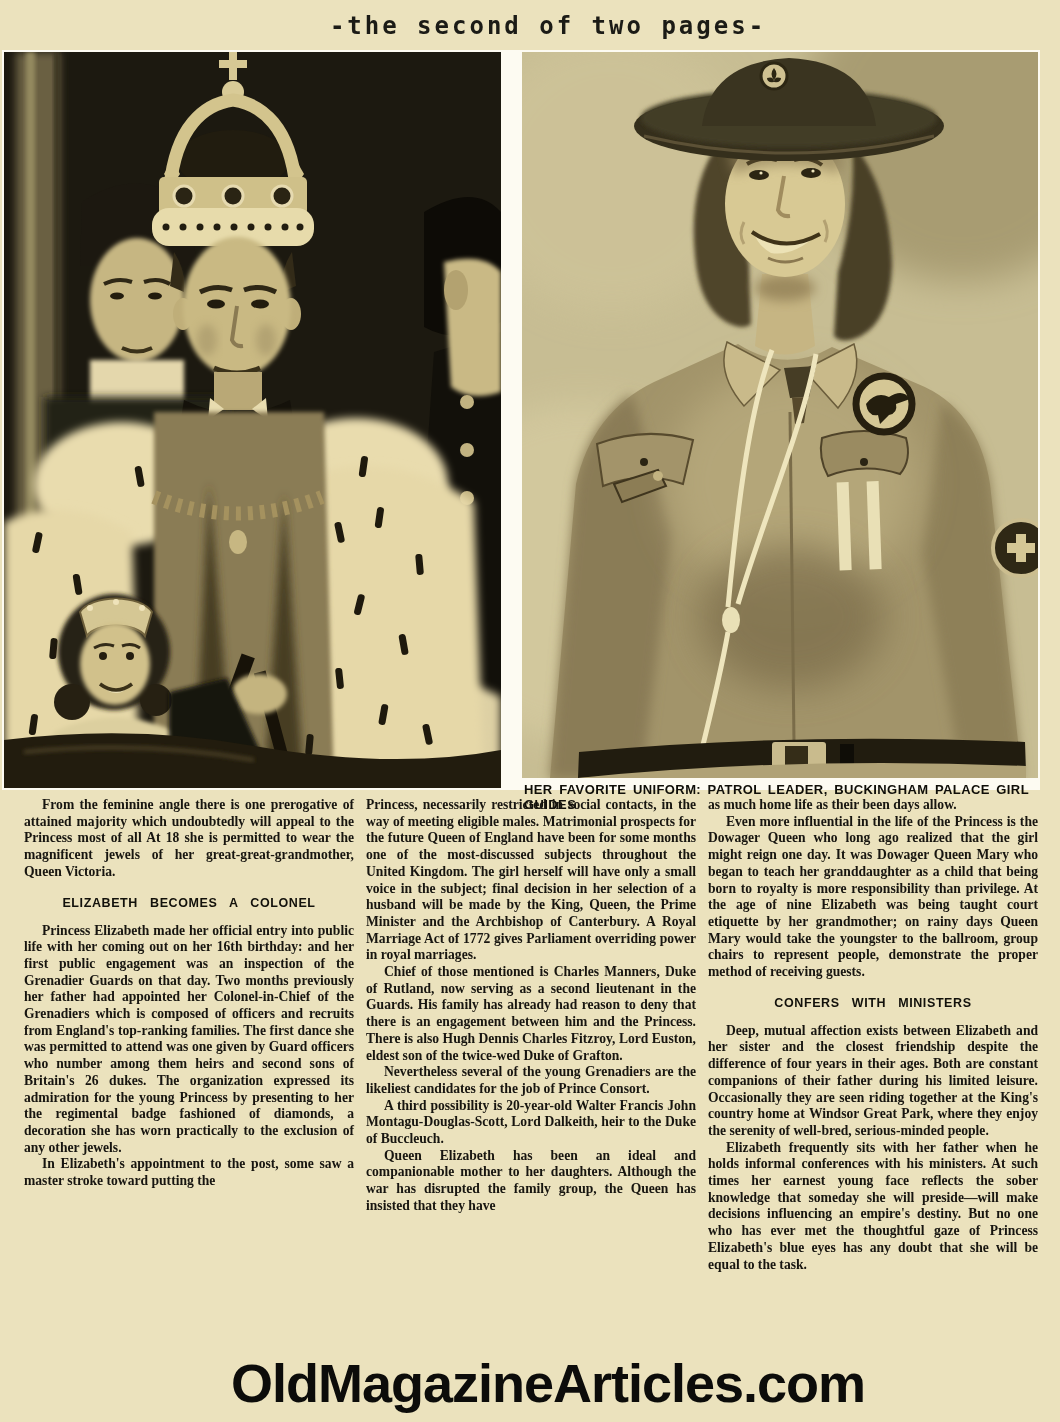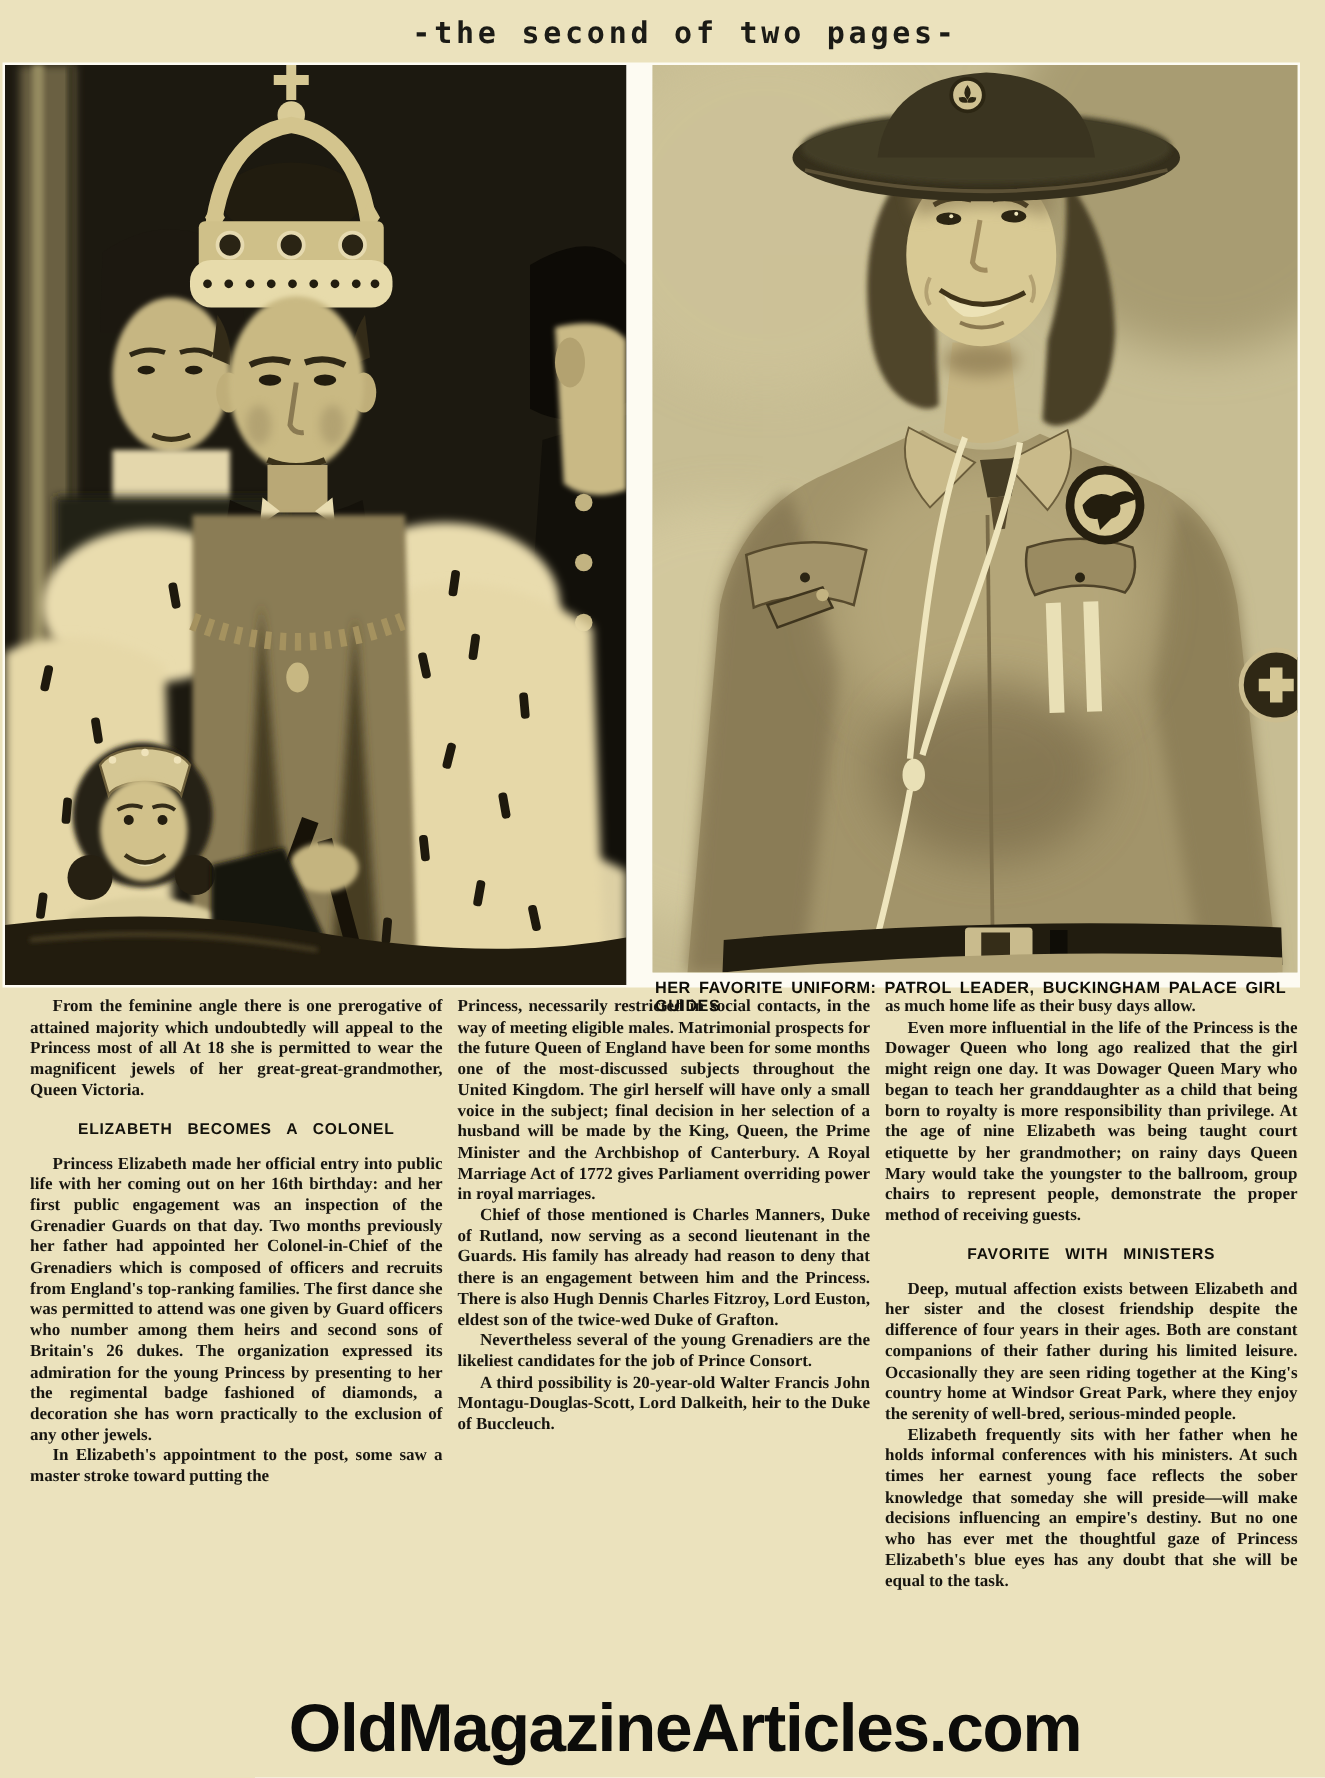--- a/index.html
+++ b/index.html
@@ -338,25 +338,26 @@
         <p class="para ind">From the feminine angle there is one prerogative of attained majority which undoubtedly will appeal to the Princess most of all At 18 she is permitted to wear the magnificent jewels of her great-great-grandmother, Queen Victoria.</p>
         <h3 class="col-heading">ELIZABETH BECOMES A COLONEL</h3>
         <p class="para ind">Princess Elizabeth made her official entry into public life with her coming out on her 16th birthday: and her first public engagement was an inspection of the Grenadier Guards on that day.  Two months previously her father had appointed her Colonel-in-Chief of the Grenadiers which is composed of officers and recruits from England's top-ranking families.  The first dance she was permitted to attend was one given by Guard officers who number among them heirs and second sons of Britain's 26 dukes.  The organization expressed its admiration for the young Princess by presenting to her the regimental badge fashioned of diamonds, a decoration she has worn practically to the exclusion of any other jewels.</p>
         <p class="para ind">In Elizabeth's appointment to the post, some saw a master stroke toward putting the</p>
       </div>
     <div class="col">
         <p class="para">Princess, necessarily restricted in social contacts, in the way of meeting eligible males. Matrimonial prospects for the future Queen of England have been for some months one of the most-discussed subjects throughout the United Kingdom.  The girl herself will have only a small voice in the subject; final decision in her selection of a husband will be made by the King, Queen, the Prime Minister and the Archbishop of Canterbury.  A Royal Marriage Act of 1772 gives Parliament overriding power in royal marriages.</p>
         <p class="para ind">Chief of those mentioned is Charles Manners, Duke of Rutland, now serving as a second lieutenant in the Guards.  His family has already had reason to deny that there is an engagement between him and the Princess. There is also Hugh Dennis Charles Fitzroy, Lord Euston, eldest son of the twice-wed Duke of Grafton.</p>
         <p class="para ind">Nevertheless several of the young Grenadiers are the likeliest candidates for the job of Prince Consort.</p>
         <p class="para ind">A third possibility is 20-year-old Walter Francis John Montagu-Douglas-Scott, Lord Dalkeith, heir to the Duke of Buccleuch.</p>
+        <p class="para ind">Queen Elizabeth has been an ideal and companionable mother to her daughters.  Although the war has disrupted the family group, the Queen has insisted that they have</p>
       </div>
     <div class="col">
-        <p class="para">as much home life as their busy days allow.</p>
+        <p class="para">as much home life as their been days allow.</p>
         <p class="para ind">Even more influential in the life of the Princess is the Dowager Queen who long ago realized that the girl might reign one day. It was Dowager Queen Mary who began to teach her granddaughter as a child that being born to royalty is more responsibility than privilege. At the age of nine Elizabeth was being taught court etiquette by her grandmother; on rainy days Queen Mary would take the youngster to the ballroom, group chairs to represent people, demonstrate the proper method of receiving guests.</p>
-        <h3 class="col-heading">FAVORITE WITH MINISTERS</h3>
+        <h3 class="col-heading">CONFERS WITH MINISTERS</h3>
         <p class="para ind">Deep, mutual affection exists between Elizabeth and her sister and the closest friendship despite the difference of four years in their ages.  Both are constant companions of their father during his limited leisure.  Occasionally they are seen riding together at the King's country home at Windsor Great Park, where they enjoy the serenity of well-bred, serious-minded people.</p>
         <p class="para ind">Elizabeth frequently sits with her father when he holds informal conferences with his ministers.  At such times her earnest young face reflects the sober knowledge that someday she will preside—will make decisions influencing an empire's destiny.  But no one who has ever met the thoughtful gaze of Princess Elizabeth's blue eyes has any doubt that she will be equal to the task.</p>
       </div>
   </div>
 
   <div class="site-footer">OldMagazineArticles.com</div>
 
 </div>
 
 </body></html>

